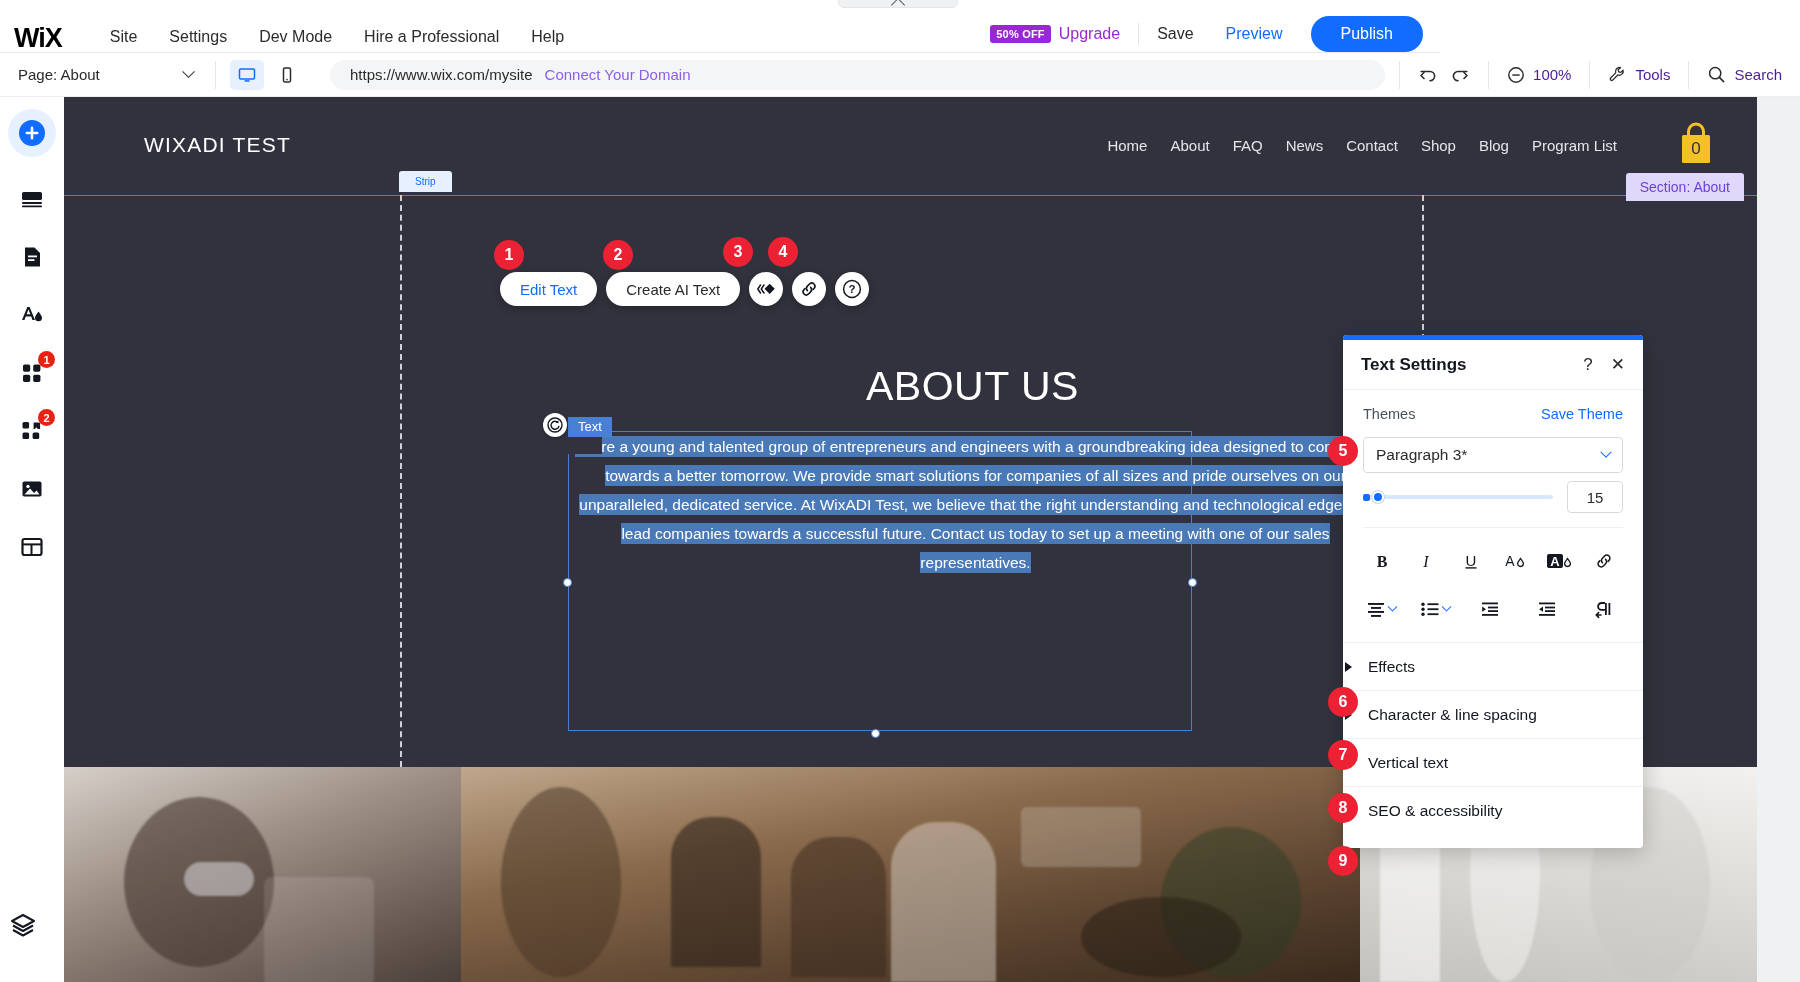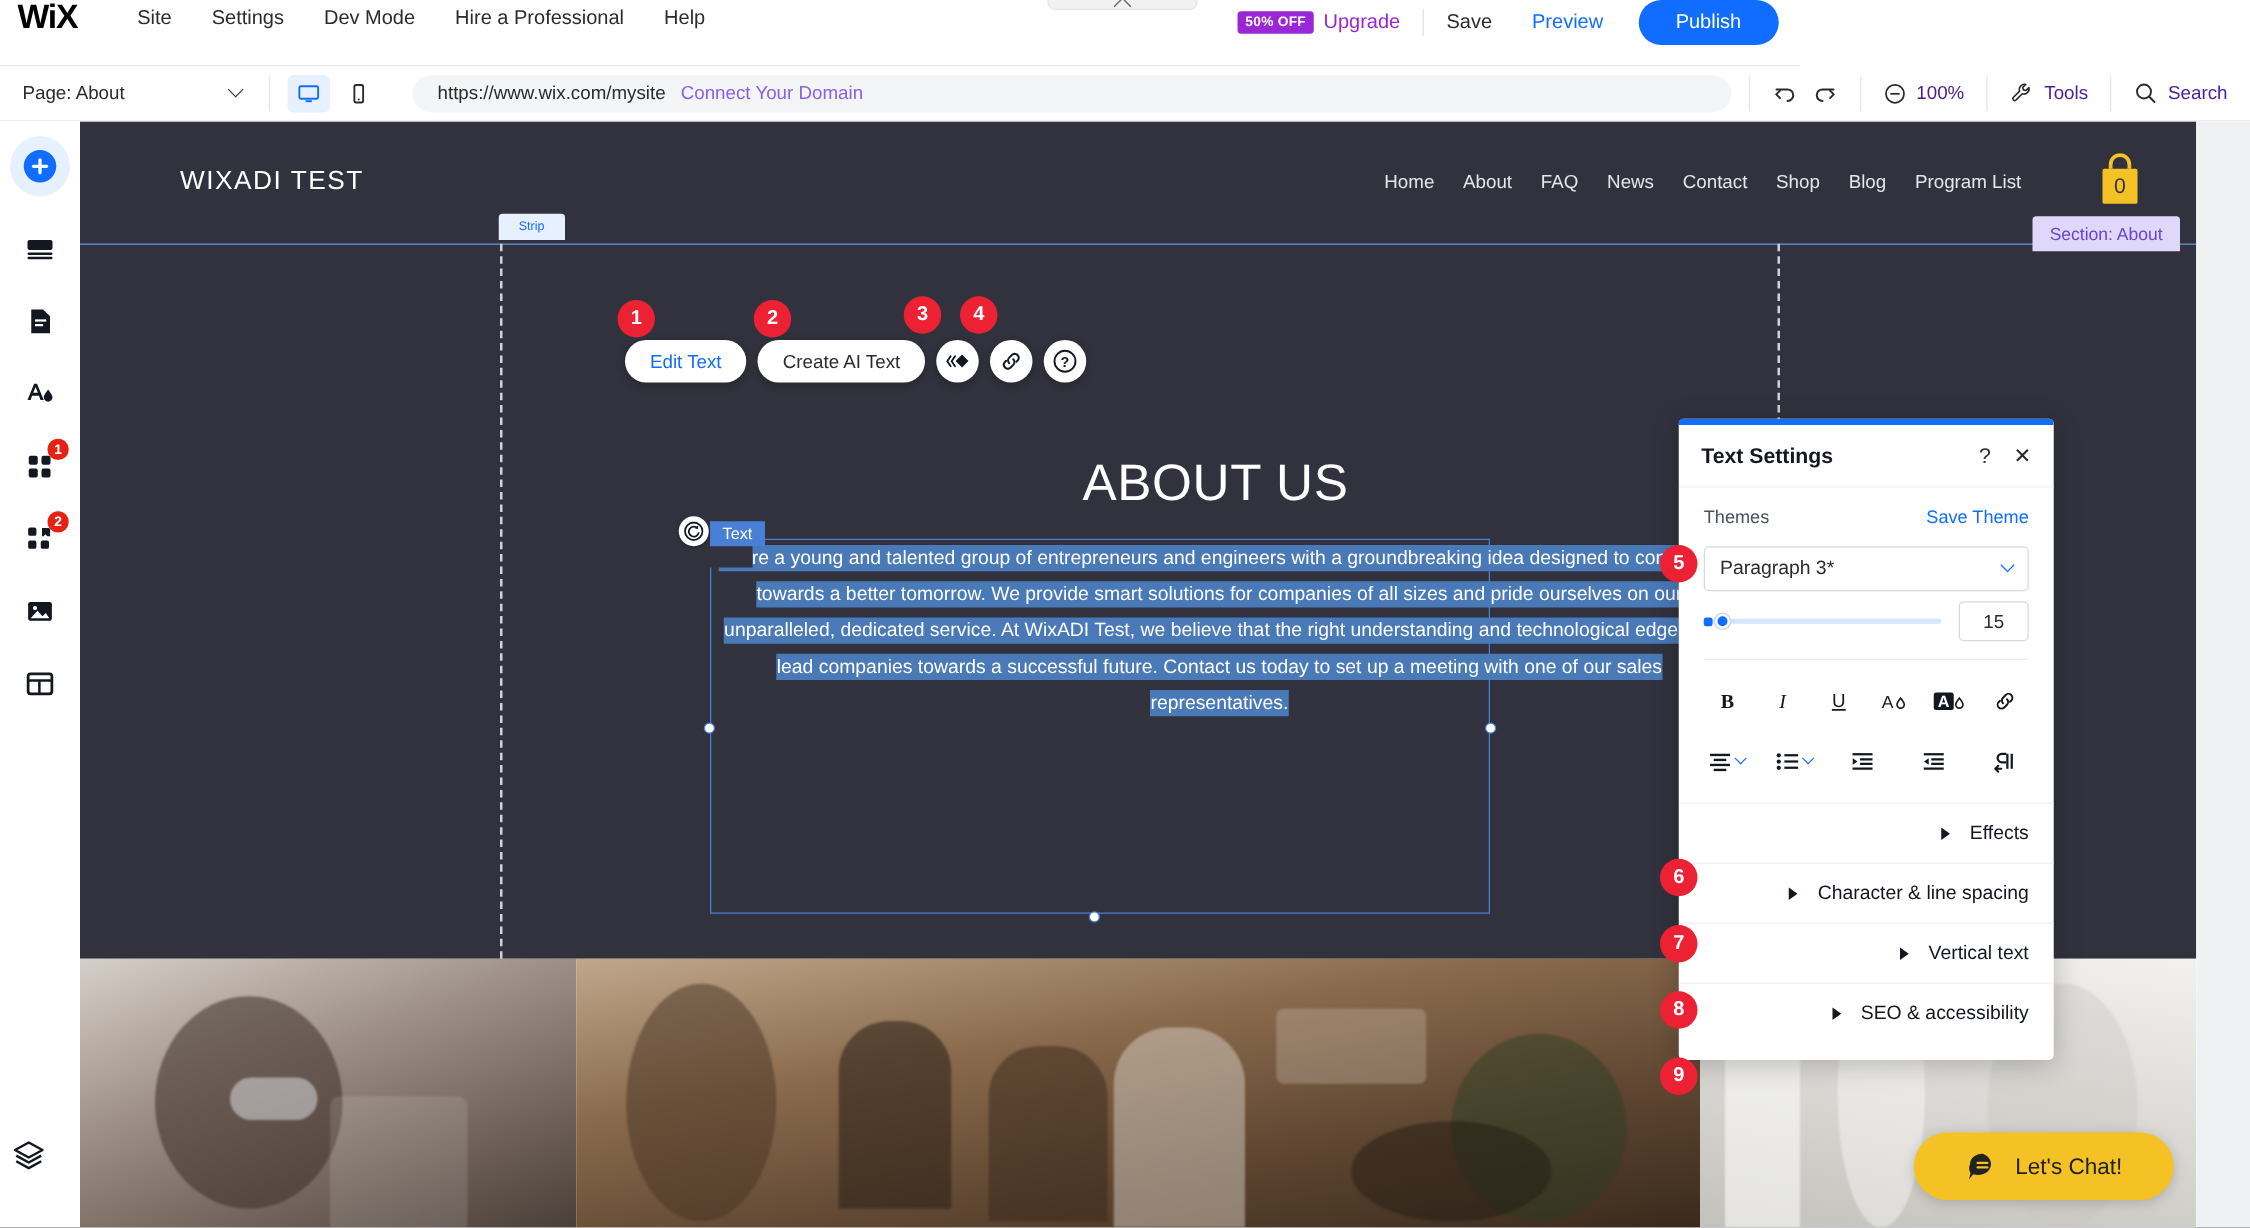--- a/index.html
+++ b/index.html
@@ -8,21 +8,21 @@
     font-family: "Liberation Sans", sans-serif;
     background: #ffffff;
     color: #2b2b2b;
     -webkit-font-smoothing: antialiased;
   }
   .app { position: relative; width: 1800px; height: 982px; }
 
   
   .topbar {
     position: absolute; left: 0; top: 0; width: 1440px; height: 53px;
-    background: #fff; display: flex; align-items: flex-start;
+    background: #fff; display: flex; align-items: flex-end;
     border-bottom: 1px solid #e8eaed; z-index: 40;
   }
   .wix-logo {
     margin-left: 14px; font-size: 27px; font-weight: 700; letter-spacing: -1px;
     color: #000; font-family: "Liberation Sans", sans-serif; line-height: 1;
   }
   .topmenu { display: flex; align-items: center; margin-left: 32px; gap: 0; }
   .topmenu-item {
     font-size: 16px; color: #2b2b2b; padding: 6px 16px; cursor: pointer;
     white-space: nowrap;
@@ -287,22 +287,22 @@
   .align-row {
     display: flex; align-items: center; justify-content: space-between;
     padding: 14px 2px 16px;
   }
   .align-grp { display: flex; align-items: center; gap: 2px; cursor: pointer; }
   .mini-chev {
     width: 7px; height: 7px; border-right: 1.6px solid #116dff;
     border-bottom: 1.6px solid #116dff; transform: rotate(45deg) translate(-2px,-2px);
   }
   .acc-item {
-    height: 48px; display: flex; align-items: center; padding: 0 20px;
-    border-top: 1px solid #edeff1; cursor: pointer; font-size: 15.5px; color: #131720; justify-content: flex-end;
+    height: 48px; display: flex; align-items: center; padding: 0 2px;
+    border-top: 1px solid #edeff1; cursor: pointer; font-size: 15.5px; color: #131720;
   }
   .acc-tri {
     width: 0; height: 0; border-left: 7px solid #131720;
     border-top: 5px solid transparent; border-bottom: 5px solid transparent;
     margin-right: 16px;
   }
   .panel-foot { height: 14px; }
 
   .chat-btn {
     position: absolute; left: 1531px; top: 906px; width: 208px; height: 54px;
@@ -704,22 +704,14 @@
   <div class="marker" style="left:494px;top:240px;">1</div>
   <div class="marker" style="left:603px;top:240px;">2</div>
   <div class="marker" style="left:723px;top:237px;">3</div>
   <div class="marker" style="left:768px;top:237px;">4</div>
   <div class="marker" style="left:1328px;top:436px;">5</div>
   <div class="marker" style="left:1328px;top:687px;">6</div>
   <div class="marker" style="left:1328px;top:740px;">7</div>
   <div class="marker" style="left:1328px;top:793px;">8</div>
   <div class="marker" style="left:1328px;top:846px;">9</div>
 
-  <div class="chat-btn">
-    <svg width="28" height="28" viewBox="0 0 28 28">
-      <path d="M14 4 a10 8.4 0 1 1-7.4 16.4 L3.2 24.4 L4.4 19.6 A8.4 8.4 0 0 1 4 12.4 A10 8.4 0 0 1 14 4 Z" fill="#222"></path>
-      <rect x="9.2" y="10.4" width="9.6" height="1.7" rx="0.8" fill="#f5c225"></rect>
-      <rect x="9.2" y="14" width="9.6" height="1.7" rx="0.8" fill="#f5c225"></rect>
-    </svg>
-    <span>Let's Chat!</span>
-  </div>
 
 </div>
 
 </body></html>

